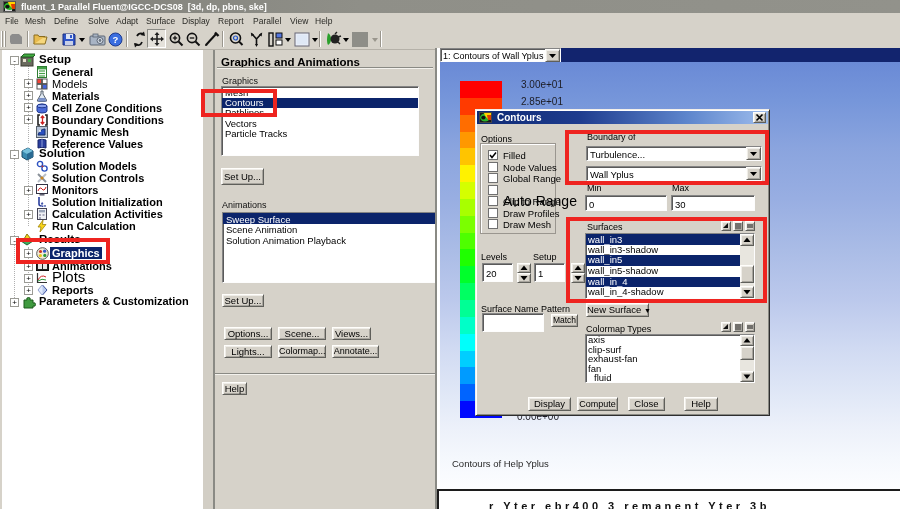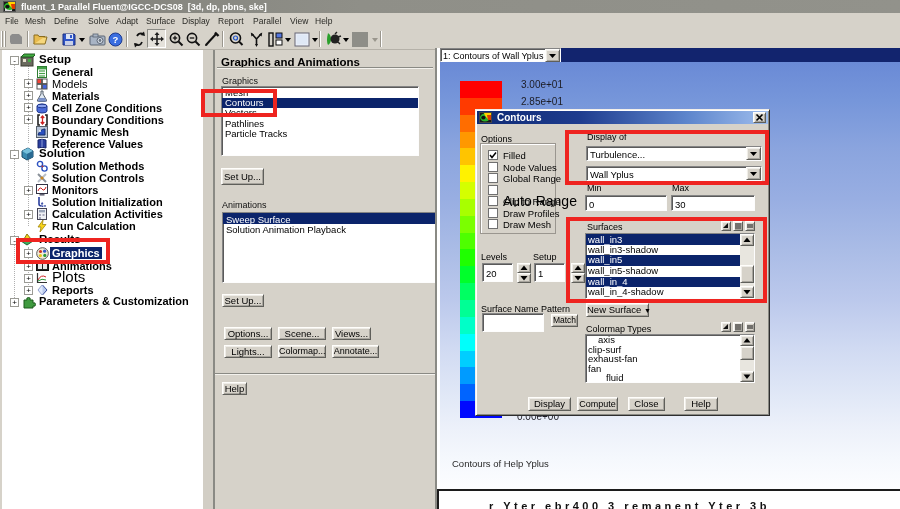--- a/index.html
+++ b/index.html
@@ -240,21 +240,21 @@
       <path d="M2 4 L8 1 L13 4 L7 7Z" fill="#76c0dc"></path>
       <path d="M7 7 L13 4 L13 10 L7 13Z" fill="#2a6a92"></path>
     </svg>
   <div class="a" style="left:39px;top:147px;font-weight:bold;font-size:11.5px">Solution</div>
 
   <svg class="a" style="left:36px;top:160px" width="12" height="12">
       <circle cx="4" cy="4" r="2.6" fill="none" stroke="#2a50c0" stroke-width="1.4"></circle>
       <circle cx="8.5" cy="8.5" r="2.6" fill="none" stroke="#2a50c0" stroke-width="1.4"></circle>
       <line x1="5.8" y1="5.8" x2="7" y2="7" stroke="#cc3322" stroke-width="1.4"></line>
     </svg>
-  <div class="a" style="left:52px;top:160px;font-weight:bold;font-size:11px">Solution Methods</div>
+  <div class="a" style="left:52px;top:160px;font-weight:bold;font-size:11px">Solution Models</div>
 
   <svg class="a" style="left:36px;top:172px" width="12" height="12">
       <line x1="2" y1="2" x2="10" y2="10" stroke="#8a9098" stroke-width="2"></line>
       <line x1="10" y1="2" x2="2" y2="10" stroke="#b8bec6" stroke-width="2"></line>
       <circle cx="6" cy="6" r="1.5" fill="#cc8822"></circle>
     </svg>
   <div class="a" style="left:52px;top:171.5px;font-weight:bold;font-size:11px">Solution Controls</div>
 
   <div class="a" style="left:24px;top:186px;width:9px;height:9px;background:#fff;border:1px solid #9a9a94;font:8px 'Liberation Sans';line-height:7px;text-align:center">+</div>
   <svg class="a" style="left:36px;top:184px" width="12" height="12">
@@ -332,28 +332,29 @@
   <div class="a" style="left:39px;top:295px;font-weight:bold;font-size:11px">Parameters &amp; Customization</div>
 </div>
 
 <div class="a" style="left:215px;top:50px;width:222px;height:459px;background:#d6d2c9"></div>
 <div class="a" style="left:221px;top:56px;font-weight:bold;font-size:11.5px">Graphics and Animations</div>
 <div class="a" style="left:217px;top:67px;width:216px;height:2px;border-top:1px solid #8a8a84;border-bottom:1px solid #f4f2ed"></div>
 <div class="a lbl" style="left:222px;top:76px">Graphics</div>
 <div class="a sunk" style="left:221px;top:86px;width:198px;height:70px">
   <div class="li" style="padding-top:1px">Mesh</div>
   <div class="li navy">Contours</div>
+  <div class="li">Pathlines</div>
   <div class="li">Vectors</div>
-  <div class="li">Pathlines</div>
   <div class="li">Particle Tracks</div>
 </div>
 <div class="a btn" style="left:221px;top:168px;width:43px;height:17px;line-height:15px;font-size:9.5px;white-space:nowrap">Set Up...</div>
 <div class="a lbl" style="left:222px;top:200px">Animations</div>
 <div class="a sunk" style="left:222px;top:212px;width:216px;height:71px">
   <div class="li navy" style="padding-top:1px;height:11px;line-height:11px">Sweep Surface</div>
+  <div class="li" style="height:11px;line-height:11px">Scene Animation</div>
   <div class="li" style="height:11px;line-height:11px">Solution Animation Playback</div>
 </div>
 <div class="a btn" style="left:222px;top:294px;width:42px;height:13px;line-height:11px;font-size:9.5px;white-space:nowrap">Set Up...</div>
 <div class="a btn" style="left:224px;top:327px;width:48px;height:13px;line-height:11px;font-size:9.5px;white-space:nowrap">Options...</div>
 <div class="a btn" style="left:278px;top:327px;width:48px;height:13px;line-height:11px;font-size:9.5px;white-space:nowrap">Scene...</div>
 <div class="a btn" style="left:332px;top:327px;width:39px;height:13px;line-height:11px;font-size:9.5px;white-space:nowrap">Views...</div>
 <div class="a btn" style="left:224px;top:345px;width:48px;height:13px;line-height:11px;font-size:9.5px;white-space:nowrap">Lights...</div>
 <div class="a btn" style="left:278px;top:345px;width:48px;height:13px;line-height:11px;font-size:9px;white-space:nowrap">Colormap...</div>
 <div class="a btn" style="left:332px;top:345px;width:47px;height:13px;line-height:11px;font-size:9px;white-space:nowrap">Annotate...</div>
 <div class="a" style="left:215px;top:373px;width:222px;height:2px;border-top:1px solid #8a8a84;border-bottom:1px solid #f4f2ed"></div>
@@ -426,21 +427,21 @@
 <div class="a" style="left:503px;top:173px;font-size:9.5px;z-index:12">Global Range</div>
 <div class="a" style="left:488px;top:184.5px;width:10px;height:10px;background:#fff;border:1px solid #707070;z-index:12"></div>
 <div class="a" style="left:503px;top:193px;font-size:14px;z-index:12">Auto Range</div>
 <div class="a" style="left:488px;top:196px;width:10px;height:10px;background:#fff;border:1px solid #707070;z-index:12"></div>
 <div class="a" style="left:503px;top:196px;font-size:9.5px;z-index:12">Clip to Range</div>
 <div class="a" style="left:488px;top:207.5px;width:10px;height:10px;background:#fff;border:1px solid #707070;z-index:12"></div>
 <div class="a" style="left:503px;top:207.5px;font-size:9.5px;z-index:12">Draw Profiles</div>
 <div class="a" style="left:488px;top:219px;width:10px;height:10px;background:#fff;border:1px solid #707070;z-index:12"></div>
 <div class="a" style="left:503px;top:219px;font-size:9.5px;z-index:12">Draw Mesh</div>
 
-<div class="a" style="left:587px;top:132px;font-size:9px;z-index:11">Display of</div>
+<div class="a" style="left:587px;top:132px;font-size:9px;z-index:11">Boundary of</div>
 <div class="a sunk" style="left:586px;top:146px;width:176px;height:15px;z-index:11">
   <div style="font-size:9.5px;padding:2px 0 0 3px">Turbulence...</div>
   <div class="btn" style="position:absolute;right:0;top:0;width:15px;height:13px">
         <svg width="13" height="11">
           <path d="M3 4 L10 4 L6.5 8 Z" fill="#000"></path>
         </svg>
       </div>
 </div>
 <div class="a sunk" style="left:586px;top:166px;width:176px;height:15px;z-index:11">
   <div style="font-size:9.5px;padding:2px 0 0 3px">Wall Yplus</div>
@@ -545,25 +546,25 @@
       <svg width="8" height="8">
         <path d="M1 2 H7 M1 4 H7 M1 6 H7" stroke="#111"></path>
       </svg>
     </div>
 <div class="a btn" style="left:745px;top:322px;width:10px;height:10px;z-index:11">
       <svg width="8" height="8">
         <path d="M1 3 H7 M1 5 H7" stroke="#111"></path>
       </svg>
     </div>
 <div class="a sunk" style="left:585px;top:334px;width:170px;height:49px;z-index:11;overflow:hidden">
-  <div style="padding:1px 0 0 12px;font-size:9.5px;height:9.6px;line-height:8.6px">axis</div>
+  <div style="padding:1px 0 0 2px;font-size:9.5px;height:9.6px;line-height:8.6px">axis</div>
   <div style="padding-left:2px;font-size:9.5px;height:9.6px;line-height:9.6px">clip-surf</div>
   <div style="padding-left:2px;font-size:9.5px;height:9.6px;line-height:9.6px">exhaust-fan</div>
   <div style="padding-left:2px;font-size:9.5px;height:9.6px;line-height:9.6px">fan</div>
-  <div style="padding-left:20px;font-size:9.5px;height:9.6px;line-height:9.6px">fluid</div>
+  <div style="padding-left:8px;font-size:9.5px;height:9.6px;line-height:9.6px">fluid</div>
 </div>
 <div class="a" style="left:740px;top:335px;width:14px;height:47px;background:#e8e6df;z-index:12">
   <div class="btn" style="position:absolute;top:0;left:0;width:14px;height:11px">
         <svg width="12" height="9">
           <path d="M6 2 L9.5 6.5 L2.5 6.5Z" fill="#000"></path>
         </svg>
       </div>
   <div class="btn" style="position:absolute;top:11px;left:0;width:14px;height:14px"></div>
   <div class="btn" style="position:absolute;bottom:0;left:0;width:14px;height:11px">
         <svg width="12" height="9">

